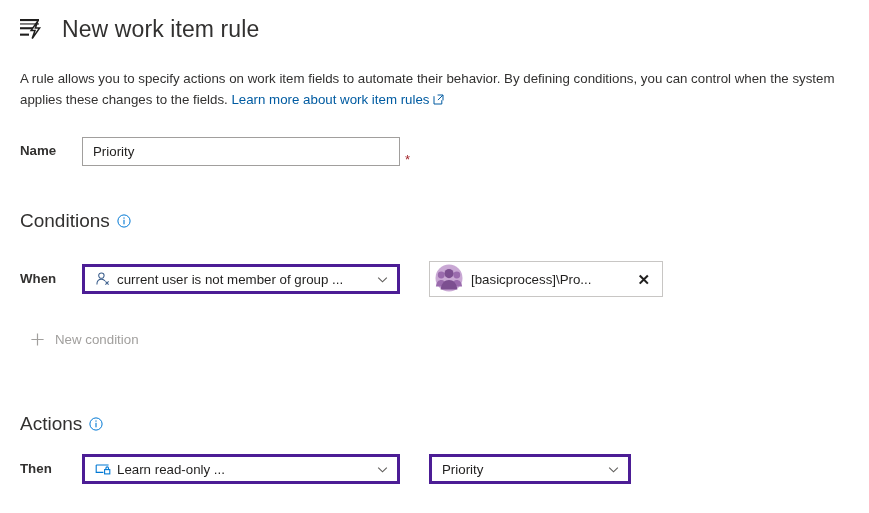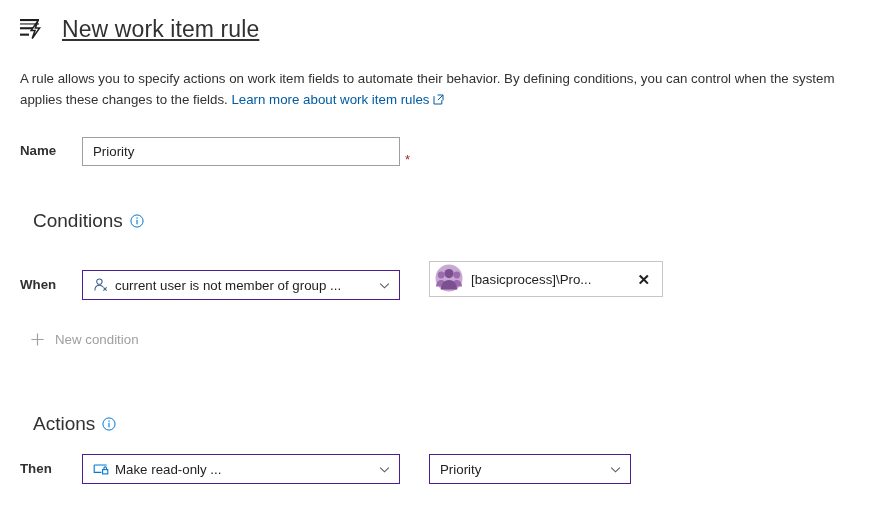--- a/index.html
+++ b/index.html
@@ -30,21 +30,20 @@
     height: 30px;
     display: block;
   }
   .page-title {
     font-size: 23px;
     font-weight: 400;
     color: #323130;
     letter-spacing: 0.1px;
     white-space: nowrap;
     line-height: 30px;
-    text-decoration: underline;
   }
 
   
   .description {
     position: absolute;
     left: 20px;
     top: 68px;
     width: 828px;
     font-size: 13.3px;
     line-height: 21px;
@@ -103,21 +102,21 @@
     font-size: 13px;
     line-height: 13px;
     margin-left: 5px;
     margin-top: 1px;
     font-family: "Liberation Sans", sans-serif;
   }
 
   
   .dropdown {
     height: 30px;
-    border: 1px solid #4c1d95;
+    border: 3px solid #4c1d95;
     background: #fff;
     box-sizing: border-box;
     display: flex;
     align-items: center;
     padding: 0 8px 0 10px;
     font-size: 13.3px;
     color: #201f1e;
     cursor: pointer;
     position: relative;
   }
@@ -177,21 +176,20 @@
     padding: 2px;
   }
 
   
   .section-heading {
     position: absolute;
     left: 20px;
     display: flex;
     align-items: center;
     gap: 7px;
-    margin-left: 13px;
   }
   .section-heading .sh-text {
     font-size: 19px;
     font-weight: 400;
     color: #323130;
     line-height: 24px;
   }
   .info-icon { display: block; }
 
   
@@ -251,21 +249,21 @@
   <span class="sh-text">Conditions</span>
   <span>
     <svg class="info-icon" width="14" height="14" viewBox="0 0 14 14" xmlns="http://www.w3.org/2000/svg">
       <circle cx="7" cy="7" r="6.1" fill="none" stroke="#0078d4" stroke-width="1"></circle>
       <rect x="6.45" y="5.8" width="1.1" height="4.5" fill="#0078d4"></rect>
       <rect x="6.45" y="3.4" width="1.1" height="1.3" fill="#0078d4"></rect>
     </svg>
   </span>
 </div>
 
-<div class="field-row" style="left:20px; top:270px;">
+<div class="field-row" style="left:20px; top:264px;">
   <span class="row-label">When</span>
   <div class="dropdown" style="width:318px;">
     <span class="dd-icon">
       <svg width="16" height="16" viewBox="0 0 16 16" xmlns="http://www.w3.org/2000/svg">
         <circle cx="6.4" cy="4.6" r="2.7" fill="none" stroke="#3b5e8c" stroke-width="1.05"></circle>
         <path d="M1.9 13.4 C1.9 9.9 3.9 8.2 6.4 8.2 C8.0 8.2 9.3 8.9 10.1 10.0" fill="none" stroke="#3b5e8c" stroke-width="1.05"></path>
         <path d="M10.4 10.3 L13.6 13.6 M13.6 10.3 L10.4 13.6" fill="none" stroke="#3b5e8c" stroke-width="1.05"></path>
       </svg>
     </span>
     <span class="dd-text">current user is not member of group ...</span>
@@ -318,21 +316,21 @@
 <div class="field-row" style="left:20px; top:454px;">
   <span class="row-label">Then</span>
   <div class="dropdown" style="width:318px;">
     <span class="dd-icon">
       <svg width="16" height="16" viewBox="0 0 16 16" xmlns="http://www.w3.org/2000/svg">
         <path d="M1.2 4.0 L13.6 4.0 M1.2 4.0 L1.2 11.4 L8.4 11.4" fill="none" stroke="#0078d4" stroke-width="1.1"></path>
         <rect x="9.6" y="8.6" width="5.2" height="4.3" fill="none" stroke="#0078d4" stroke-width="1.1"></rect>
         <path d="M10.9 8.6 L10.9 7.2 A1.3 1.3 0 0 1 13.5 7.2 L13.5 8.6" fill="none" stroke="#0078d4" stroke-width="1.1"></path>
       </svg>
     </span>
-    <span class="dd-text">Make read-only ...</span>
+    <span class="dd-text">Learn read-only ...</span>
     <span class="chev">
       <svg width="13" height="13" viewBox="0 0 13 13" xmlns="http://www.w3.org/2000/svg">
         <path d="M2.2 4.6 L6.5 8.8 L10.8 4.6" fill="none" stroke="#605e5c" stroke-width="1.15"></path>
       </svg>
     </span>
   </div>
 </div>
 
 <div class="field-row" style="left:429px; top:454px;">
   <div class="dropdown" style="width:202px;">

